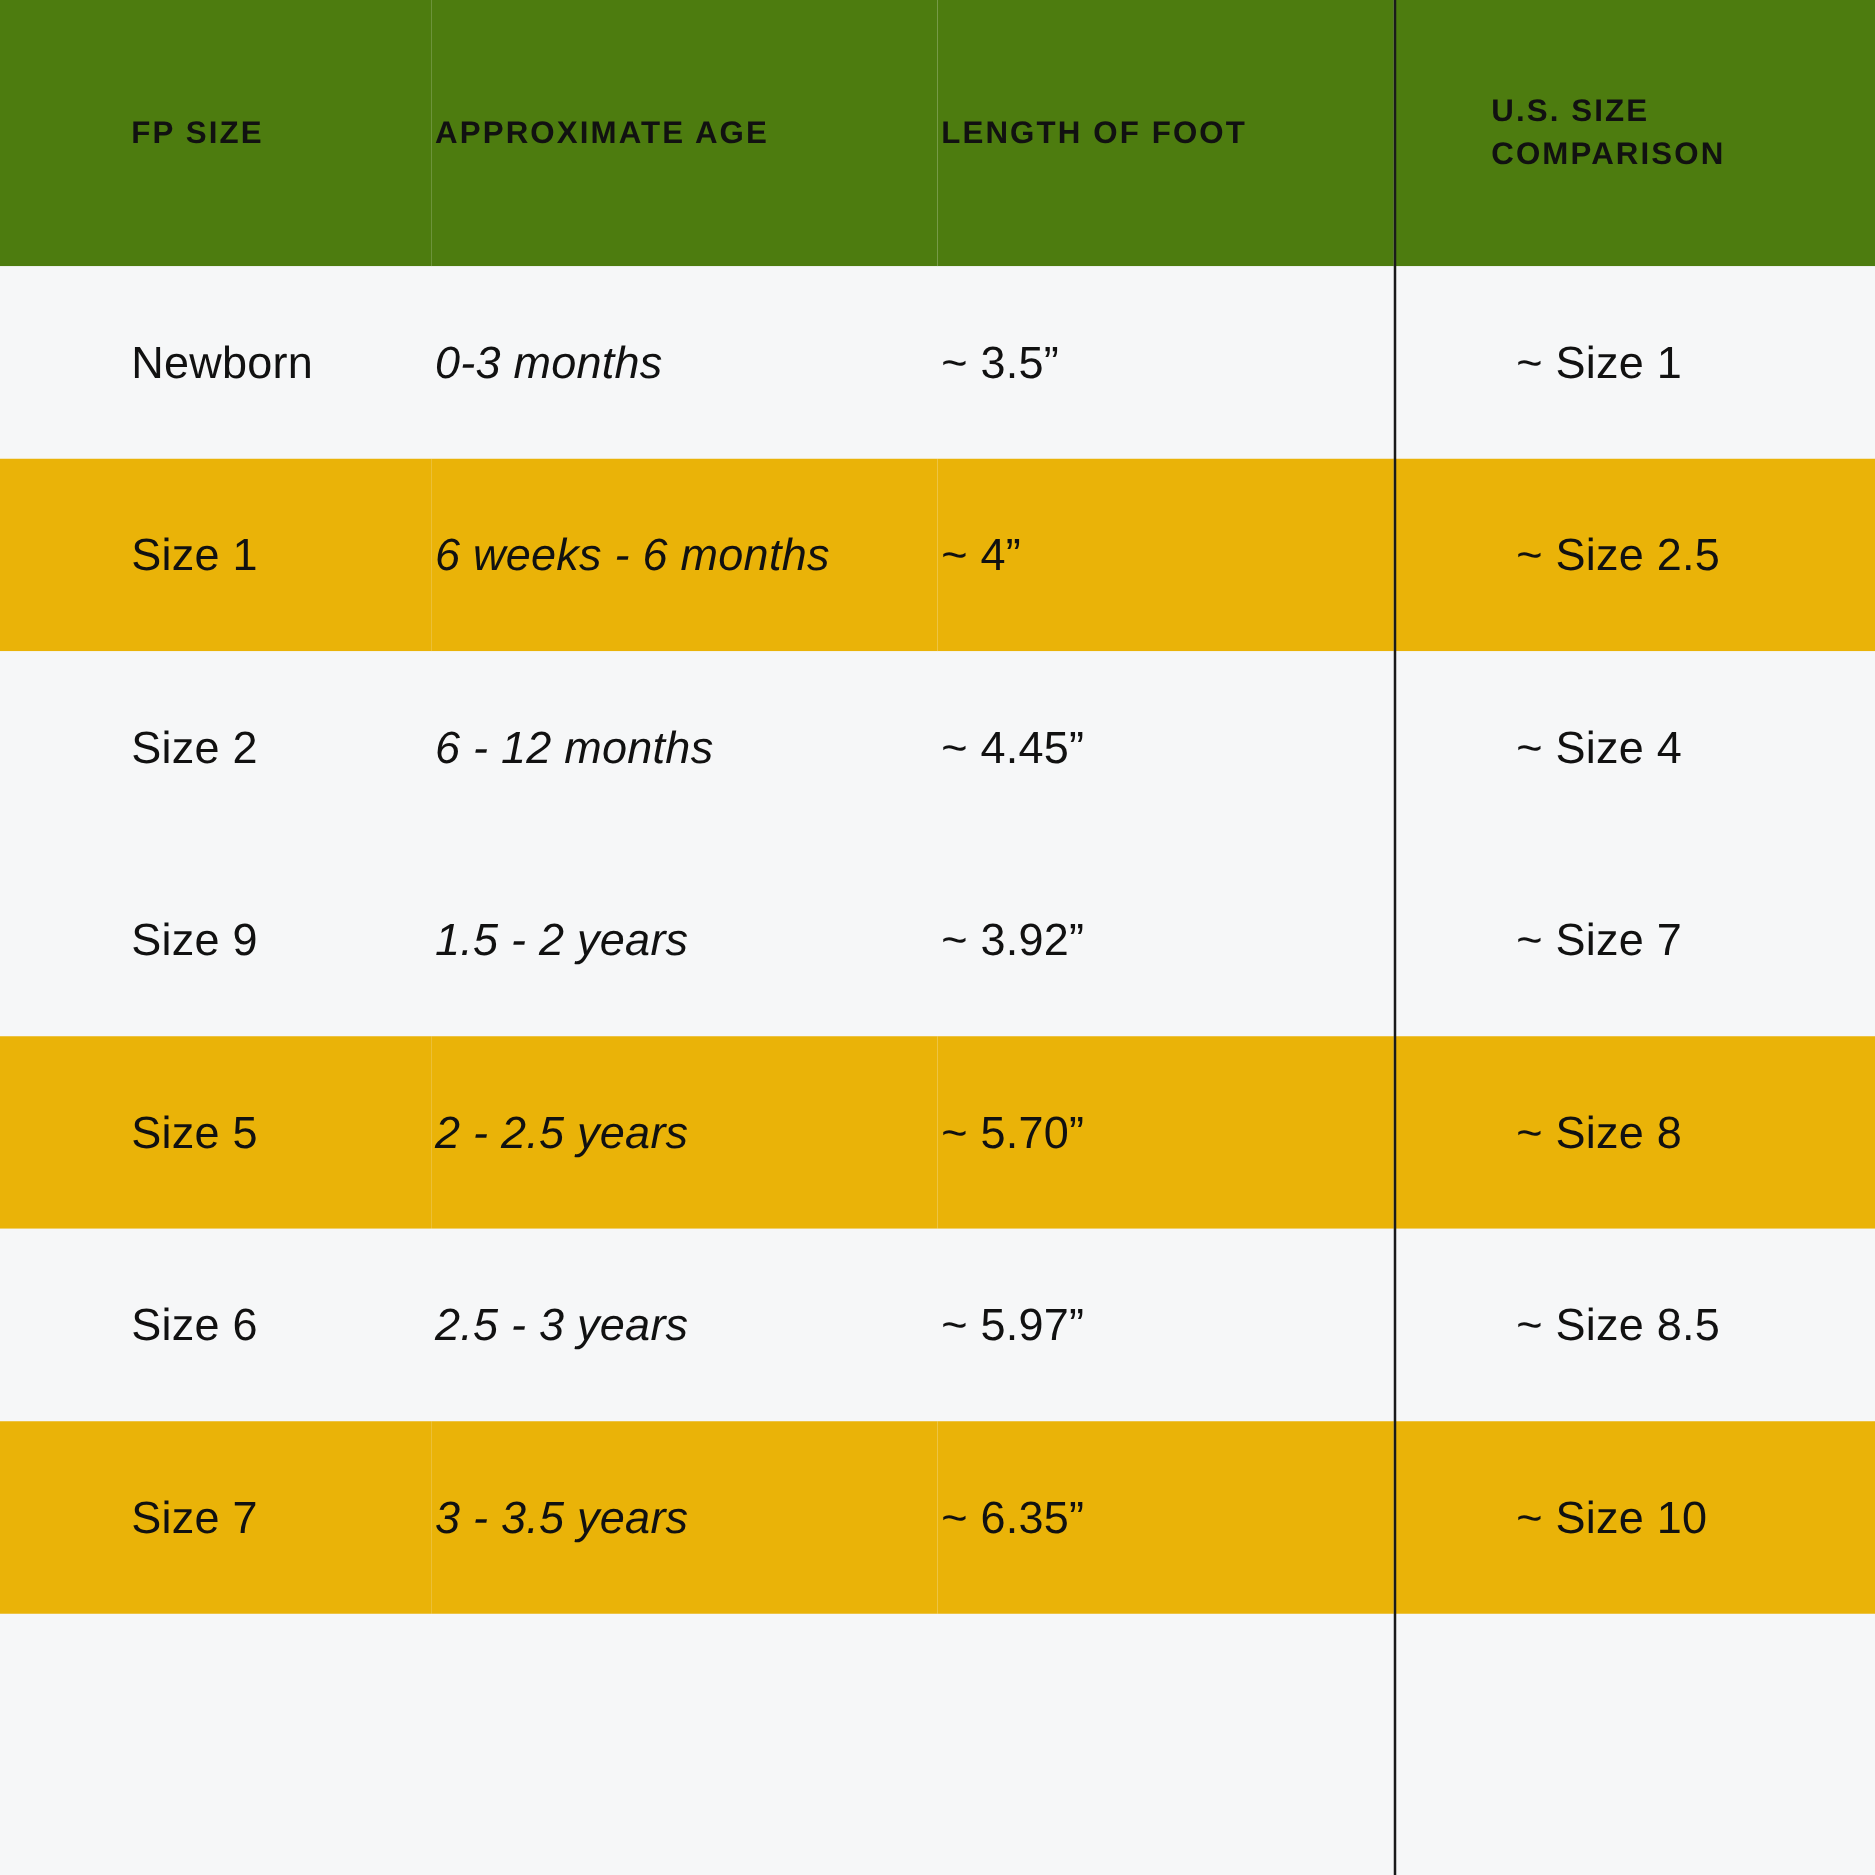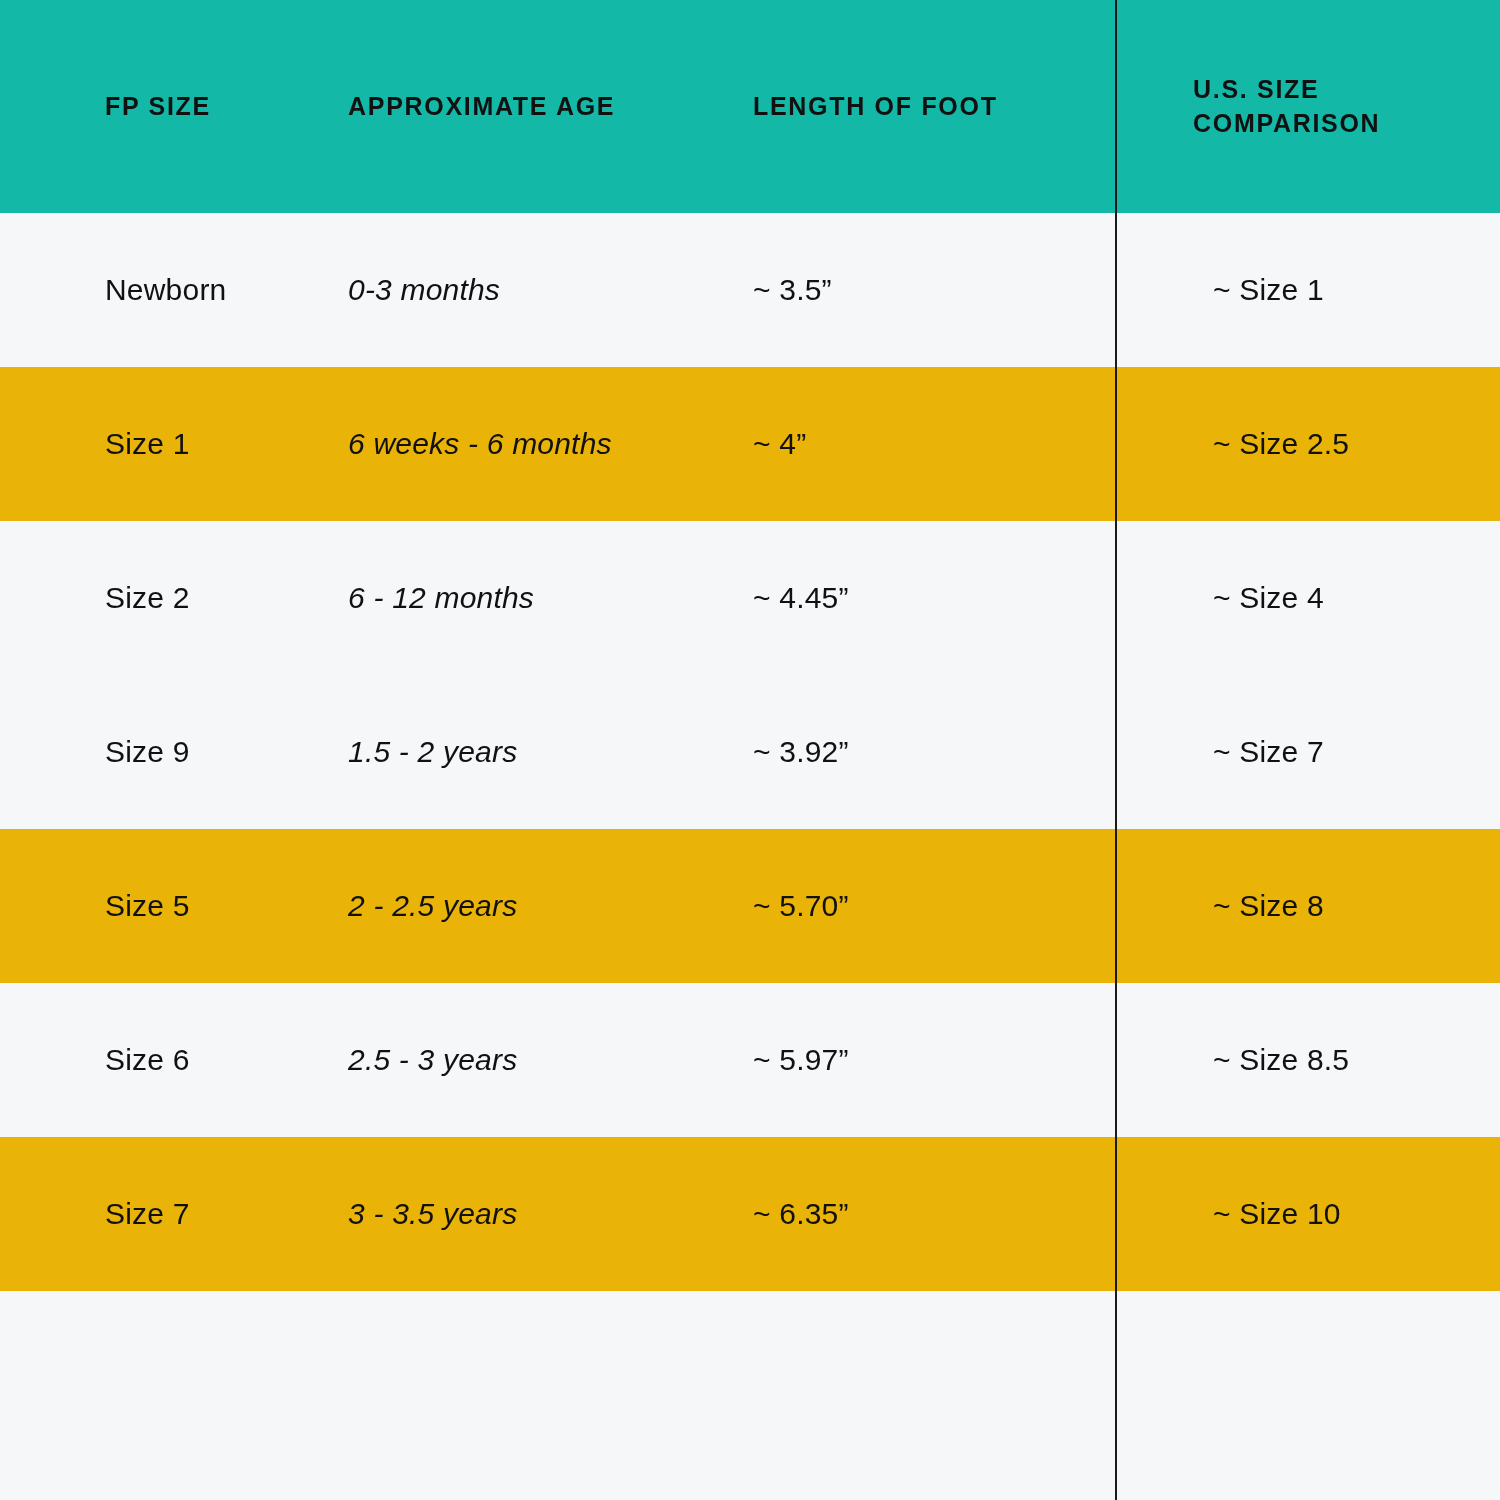--- a/index.html
+++ b/index.html
@@ -23,21 +23,21 @@
     width: 1500px;
     border-collapse: collapse;
     table-layout: fixed;
   }
 
   col.c-fp   { width: 345px; }
   col.c-age  { width: 405px; }
   col.c-len  { width: 365px; }
   col.c-us   { width: 385px; }
 
-  thead tr { background: #14b8a6; height: 213px; }
+  thead tr { background: #4d7c0f; height: 213px; }
 
   thead th {
     text-align: left;
     vertical-align: middle;
     font-size: 25px;
     font-weight: bold;
     letter-spacing: 1.7px;
     color: #111111;
     padding: 0 18px 0 0;
     line-height: 1.35;
@@ -53,21 +53,21 @@
   thead th.h-age { padding-left: 3px; }
   thead th.h-len { padding-left: 3px; }
   thead th.h-us  { padding-left: 78px; }
 
   tbody tr { height: 154px; }
   tbody tr.alt-0 { background: #f6f7f8; }
   tbody tr.alt-1 { background: #eab308; }
 
   tbody td {
     vertical-align: middle;
-    font-size: 30px;
+    font-size: 36px;
     font-weight: 400;
     color: #111111;
     letter-spacing: 0.2px;
     padding: 0 18px 0 0;
   }
 
   tbody td.d-fp  { padding-left: 105px; }
   tbody td.d-age { padding-left: 3px; font-style: italic; }
   tbody td.d-len { padding-left: 3px; }
   tbody td.d-us  { padding-left: 98px; }

